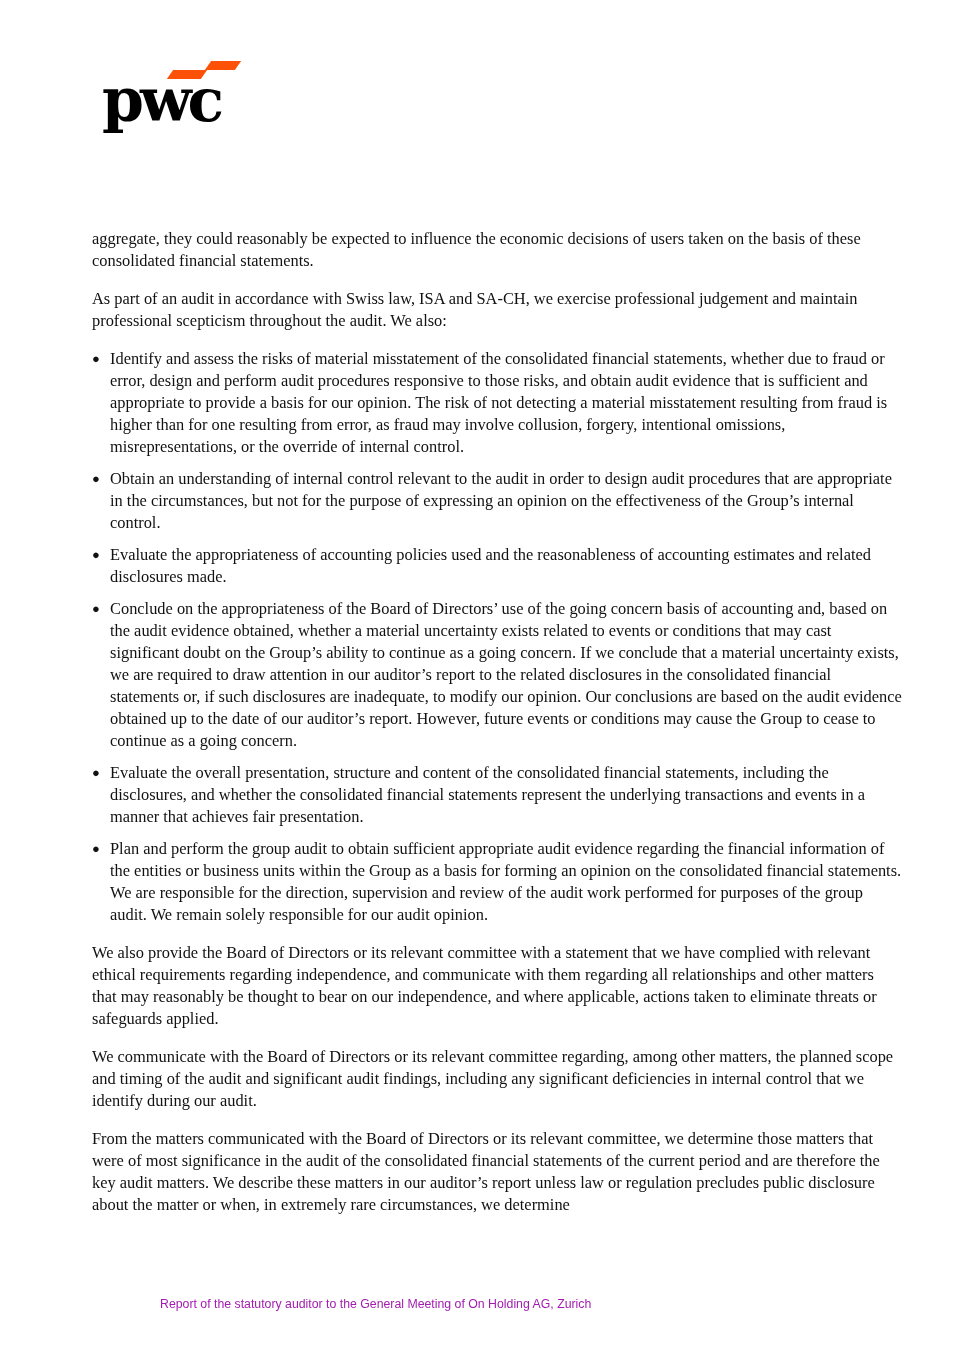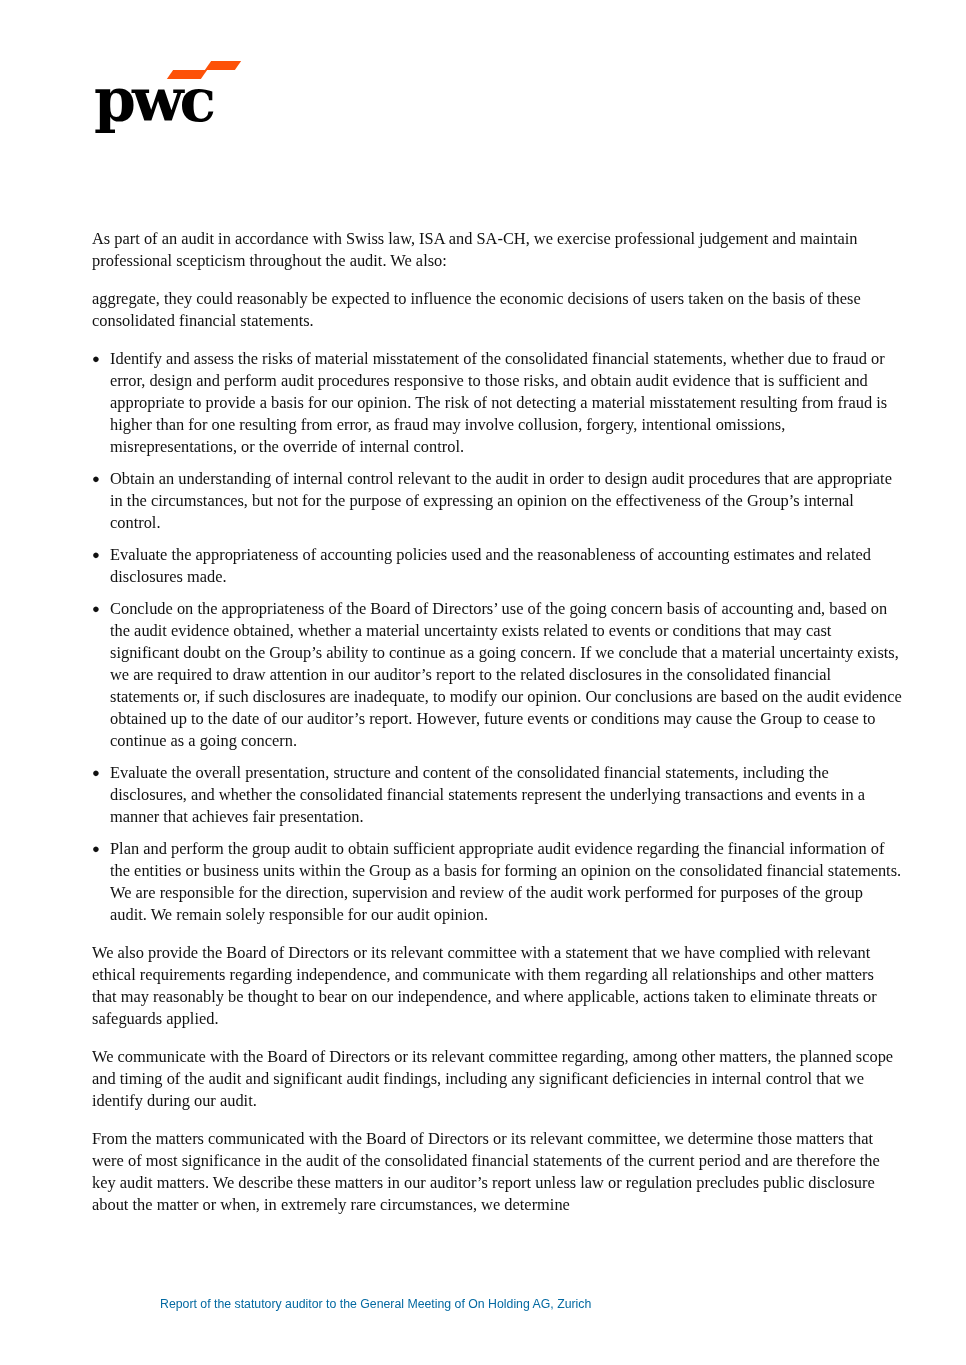--- a/index.html
+++ b/index.html
@@ -1,38 +1,38 @@
 <!DOCTYPE html>
 <html><head>
 <meta charset="utf-8">
 <style>
   html, body { margin: 0; padding: 0; background: #ffffff; }
   body { width: 966px; height: 1365px; position: relative; overflow: hidden; }
   .logo { position: absolute; left: 90px; top: 58px; width: 150px; height: 75px; }
   .logo-bar { position: absolute; background: #fd5108; height: 9px; transform: skewX(-35deg); }
-  .logo-text { position: absolute; left: 4px; top: 12px; font-family: "DejaVu Serif", serif; font-weight: bold; font-size: 60px; letter-spacing: -4px; color: #000; line-height: 60px; }
+  .logo-text { position: absolute; left: 12px; top: 12px; font-family: "DejaVu Serif", serif; font-weight: bold; font-size: 60px; letter-spacing: -4px; color: #000; line-height: 60px; }
   .content { position: absolute; left: 92px; top: 228px; width: 810px; font-family: "Liberation Serif", serif; font-size: 16.4px; line-height: 22px; color: #111; }
   p { margin: 0 0 16px 0; }
   ul { list-style: none; margin: 0 0 16px 0; padding: 0; }
   li { position: relative; padding-left: 18px; margin-bottom: 10px; }
   li .bullet { position: absolute; left: 0; top: 0; font-size: 13px; }
-  .footer { position: absolute; left: 160px; top: 1297px; font-family: "Liberation Sans", sans-serif; font-size: 12.3px; color: #0369a1; }
+  .footer { position: absolute; left: 160px; top: 1297px; font-family: "Liberation Sans", sans-serif; font-size: 12.3px; color: #a21caf; }
 </style>
 </head>
 <body>
 
 <div class="logo">
   <div class="logo-bar" style="left:80px; top:12px; width:34px;"></div>
   <div class="logo-bar" style="left:118px; top:3px; width:30px;"></div>
   <div class="logo-text">pwc</div>
 </div>
 
 <div class="content">
+  <p>aggregate, they could reasonably be expected to influence the economic decisions of users taken on the basis of these consolidated financial statements.</p>
   <p>As part of an audit in accordance with Swiss law, ISA and SA-CH, we exercise professional judgement and maintain professional scepticism throughout the audit. We also:</p>
-  <p>aggregate, they could reasonably be expected to influence the economic decisions of users taken on the basis of these consolidated financial statements.</p>
   <ul>
     <li><span class="bullet">●</span><span>Identify and assess the risks of material misstatement of the consolidated financial statements, whether due to fraud or error, design and perform audit procedures responsive to those risks, and obtain audit evidence that is sufficient and appropriate to provide a basis for our opinion. The risk of not detecting a material misstatement resulting from fraud is higher than for one resulting from error, as fraud may involve collusion, forgery, intentional omissions, misrepresentations, or the override of internal control.</span></li>
     <li><span class="bullet">●</span><span>Obtain an understanding of internal control relevant to the audit in order to design audit procedures that are appropriate in the circumstances, but not for the purpose of expressing an opinion on the effectiveness of the Group’s internal control.</span></li>
     <li><span class="bullet">●</span><span>Evaluate the appropriateness of accounting policies used and the reasonableness of accounting estimates and related disclosures made.</span></li>
     <li><span class="bullet">●</span><span>Conclude on the appropriateness of the Board of Directors’ use of the going concern basis of accounting and, based on the audit evidence obtained, whether a material uncertainty exists related to events or conditions that may cast significant doubt on the Group’s ability to continue as a going concern. If we conclude that a material uncertainty exists, we are required to draw attention in our auditor’s report to the related disclosures in the consolidated financial statements or, if such disclosures are inadequate, to modify our opinion. Our conclusions are based on the audit evidence obtained up to the date of our auditor’s report. However, future events or conditions may cause the Group to cease to continue as a going concern.</span></li>
     <li><span class="bullet">●</span><span>Evaluate the overall presentation, structure and content of the consolidated financial statements, including the disclosures, and whether the consolidated financial statements represent the underlying transactions and events in a manner that achieves fair presentation.</span></li>
     <li><span class="bullet">●</span><span>Plan and perform the group audit to obtain sufficient appropriate audit evidence regarding the financial information of the entities or business units within the Group as a basis for forming an opinion on the consolidated financial statements. We are responsible for the direction, supervision and review of the audit work performed for purposes of the group audit. We remain solely responsible for our audit opinion.</span></li>
   </ul>
   <p>We also provide the Board of Directors or its relevant committee with a statement that we have complied with relevant ethical requirements regarding independence, and communicate with them regarding all relationships and other matters that may reasonably be thought to bear on our independence, and where applicable, actions taken to eliminate threats or safeguards applied.</p>
   <p>We communicate with the Board of Directors or its relevant committee regarding, among other matters, the planned scope and timing of the audit and significant audit findings, including any significant deficiencies in internal control that we identify during our audit.</p>

